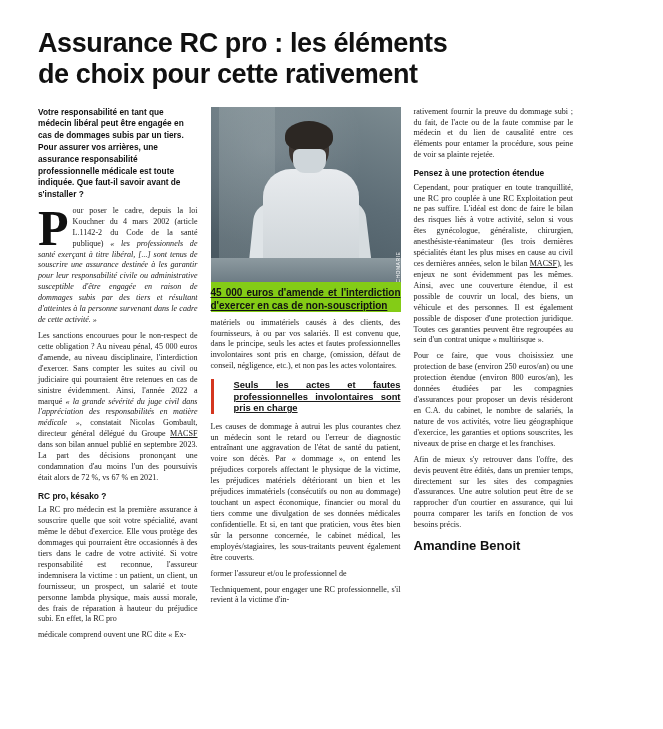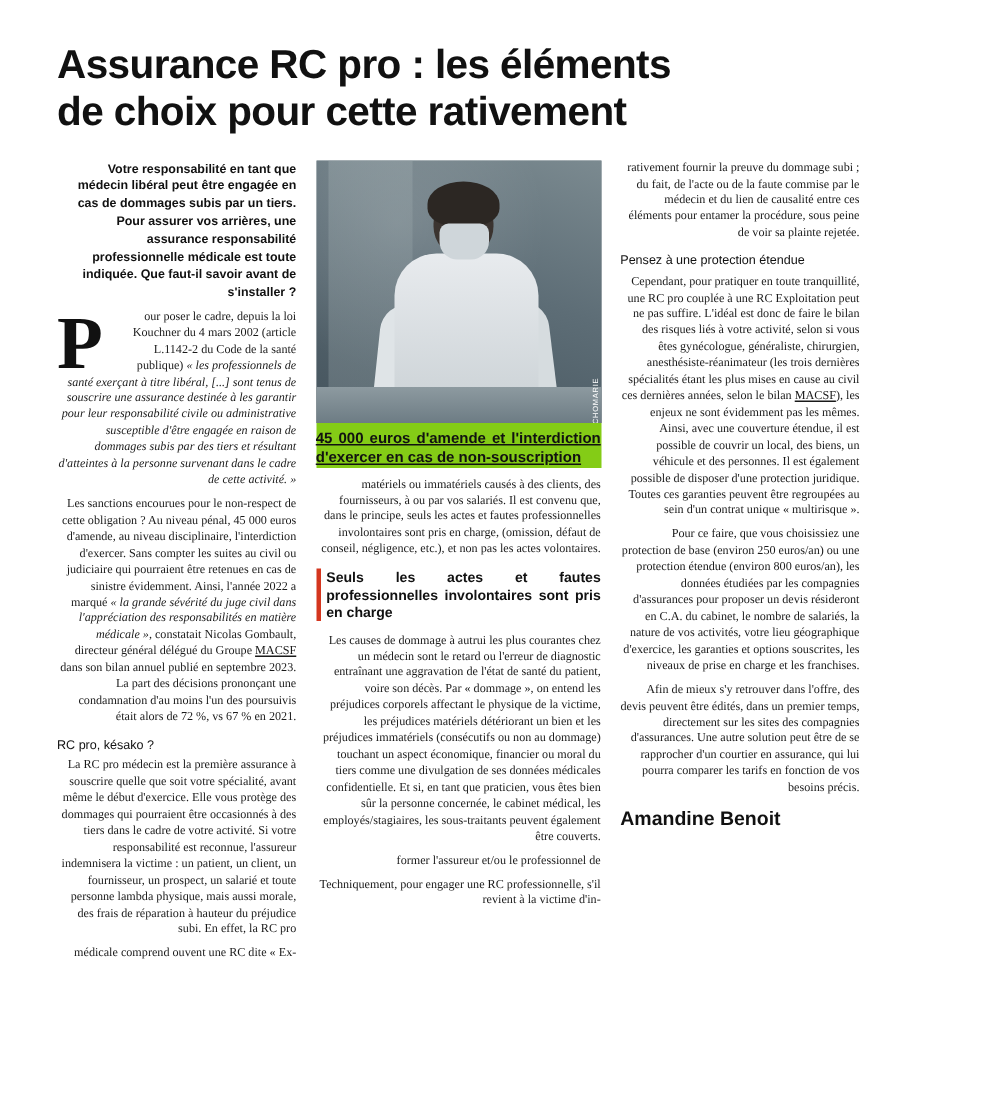--- a/index.html
+++ b/index.html
@@ -43,21 +43,20 @@
   }
   .col {
     width: 190px;
     font-size: 8.1px;
     line-height: 1.35;
     text-align: justify;
     hyphens: auto;
   }
   .col p {
     margin: 0 0 5px 0;
-    text-align: right;
   }
 
   
   .standfirst {
     font-family: "Liberation Sans", sans-serif;
     font-weight: bold;
     font-size: 8.3px;
     line-height: 1.42;
     text-align: left;
     margin-bottom: 9px;
@@ -175,41 +174,42 @@
     letter-spacing: 0.5px;
     color: #ffffff;
     transform: rotate(-90deg);
     transform-origin: right bottom;
     white-space: nowrap;
   }
 
   
   .pullquote {
     display: flex;
-    gap: 4px;
+    gap: 20px;
     margin: 7px 0 8px 0;
     align-items: flex-start;
+    text-decoration: underline;
   }
   .pullquote .bar {
     width: 3px;
     background: #d4361f;
     align-self: stretch;
     flex: 0 0 3px;
   }
   .pullquote .pq-text {
     font-family: "Liberation Sans", sans-serif;
     font-weight: bold;
     font-size: 9.4px;
     line-height: 1.22;
     color: #111;
   }
 
   .subhead {
     font-family: "Liberation Sans", sans-serif;
-    font-weight: normal;
+    font-weight: bold;
     font-size: 8.4px;
     margin: 7px 0 3px 0;
     color: #111;
   }
   .byline {
     font-family: "Liberation Sans", sans-serif;
     font-weight: bold;
     font-size: 13px;
     margin-top: 6px;
     color: #111;

